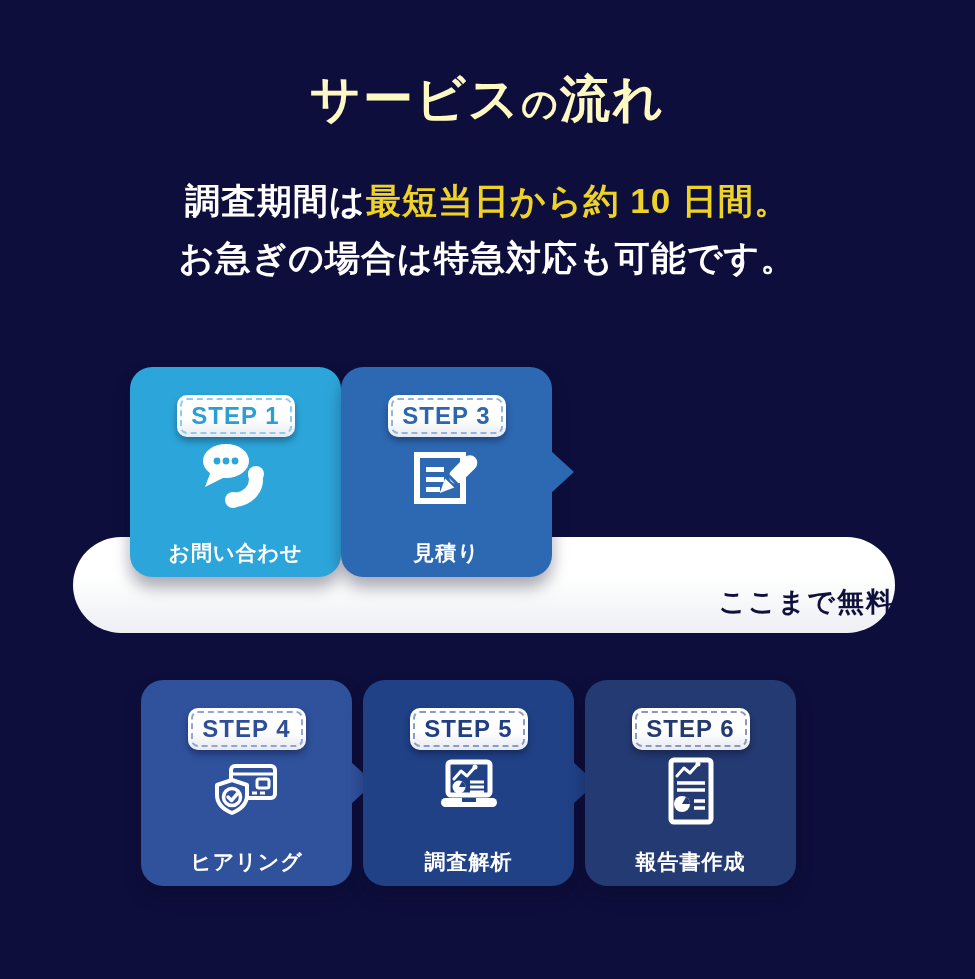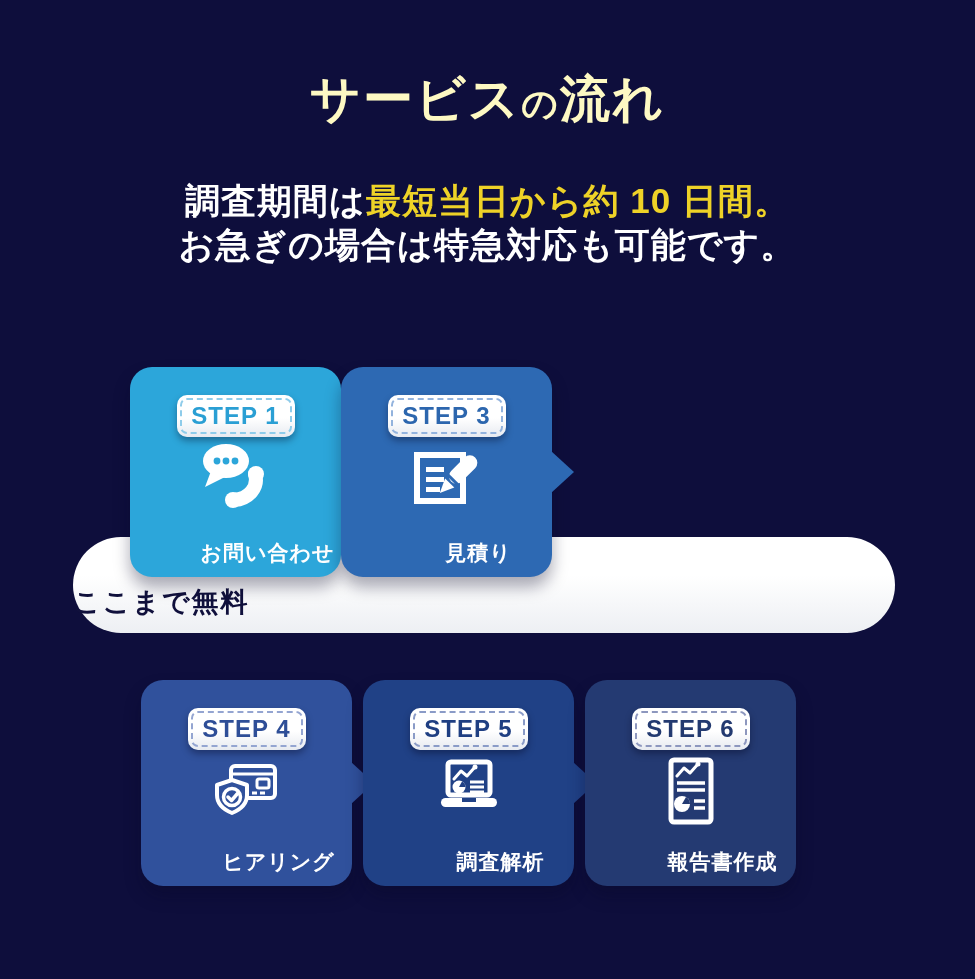--- a/index.html
+++ b/index.html
@@ -7,46 +7,46 @@
     position:relative;width:975px;height:979px;background:#0e0e3c;
     font-family:"Liberation Sans","DejaVu Sans",sans-serif;overflow:hidden;
   }
   
   .title{position:absolute;top:72px;left:0;width:100%;text-align:center;
     color:#fef9c3;font-size:50px;font-weight:900;letter-spacing:2px;line-height:1.1;}
   .title .particle{font-size:36px;}
   .sub{position:absolute;left:0;width:100%;text-align:center;color:#fff;
     font-size:35px;font-weight:800;letter-spacing:1px;line-height:1.2;}
   .sub1{top:180px;}
-  .sub2{top:224px;}
+  .sub2{top:240px;font-family:Liberation Mono, monospace;}
   .hl{color:#eed227;}
   
   .free-banner{position:absolute;left:73px;top:537px;width:822px;height:96px;
     border-radius:48px;background:linear-gradient(180deg,#ffffff 40%,#edeff3);z-index:1;}
-  .free-banner-label{position:absolute;left:0;bottom:13px;width:100%;text-align:left;
+  .free-banner-label{position:absolute;left:0;bottom:13px;width:100%;text-align:right;
     font-size:27px;font-weight:800;color:#10103c;letter-spacing:2px;}
   
   .row{position:absolute;left:130px;display:flex;z-index:2;}
   .row1{top:367px;}
   .row2{top:680px;}
   .row1 .card{height:210px;}
   .row2 .card{height:206px;margin-left:11px;}
   .card{position:relative;width:211px;border-radius:22px;background:var(--card-color,#2d69b3);
     box-shadow:0 10px 16px rgba(8,8,40,.35);}
   .badge{position:absolute;top:28px;left:50%;transform:translateX(-50%);
     width:118px;height:42px;border-radius:10px;
     background:linear-gradient(180deg,#ffffff 55%,#e7eaf0);
     box-shadow:0 4px 7px rgba(0,0,25,.35);
     display:flex;align-items:center;justify-content:center;}
   .badge::before{content:"";position:absolute;inset:3px;
     border:2px dashed var(--dash-color,#9dc1e7);border-radius:7px;}
   .badge-label{font-size:24px;font-weight:800;color:var(--badge-text-color,#2c66ae);letter-spacing:1px;}
   .icon{position:absolute;top:72px;left:50%;transform:translateX(-50%);width:80px;height:80px;}
-  .card-label{position:absolute;bottom:10px;left:16px;width:100%;text-align:center;
-    color:#fff;font-size:21px;font-weight:800;letter-spacing:1px;padding-left:16px;}
+  .card-label{position:absolute;bottom:10px;left:0;width:100%;text-align:center;
+    color:#fff;font-size:21px;font-weight:800;letter-spacing:1px;}
   .arrow{position:absolute;top:50%;right:-22px;transform:translateY(-50%);
     width:0;height:0;border-top:21px solid transparent;border-bottom:21px solid transparent;
     border-left:23px solid var(--card-color,#2d69b3);}
 </style>
 </head>
 <body style="background: rgb(14, 14, 60);">
 
 <div class="canvas" style="background: rgb(14, 14, 60);">
 
   <div class="title"><span>サービス</span><span class="particle">の</span><span>流れ</span></div>

